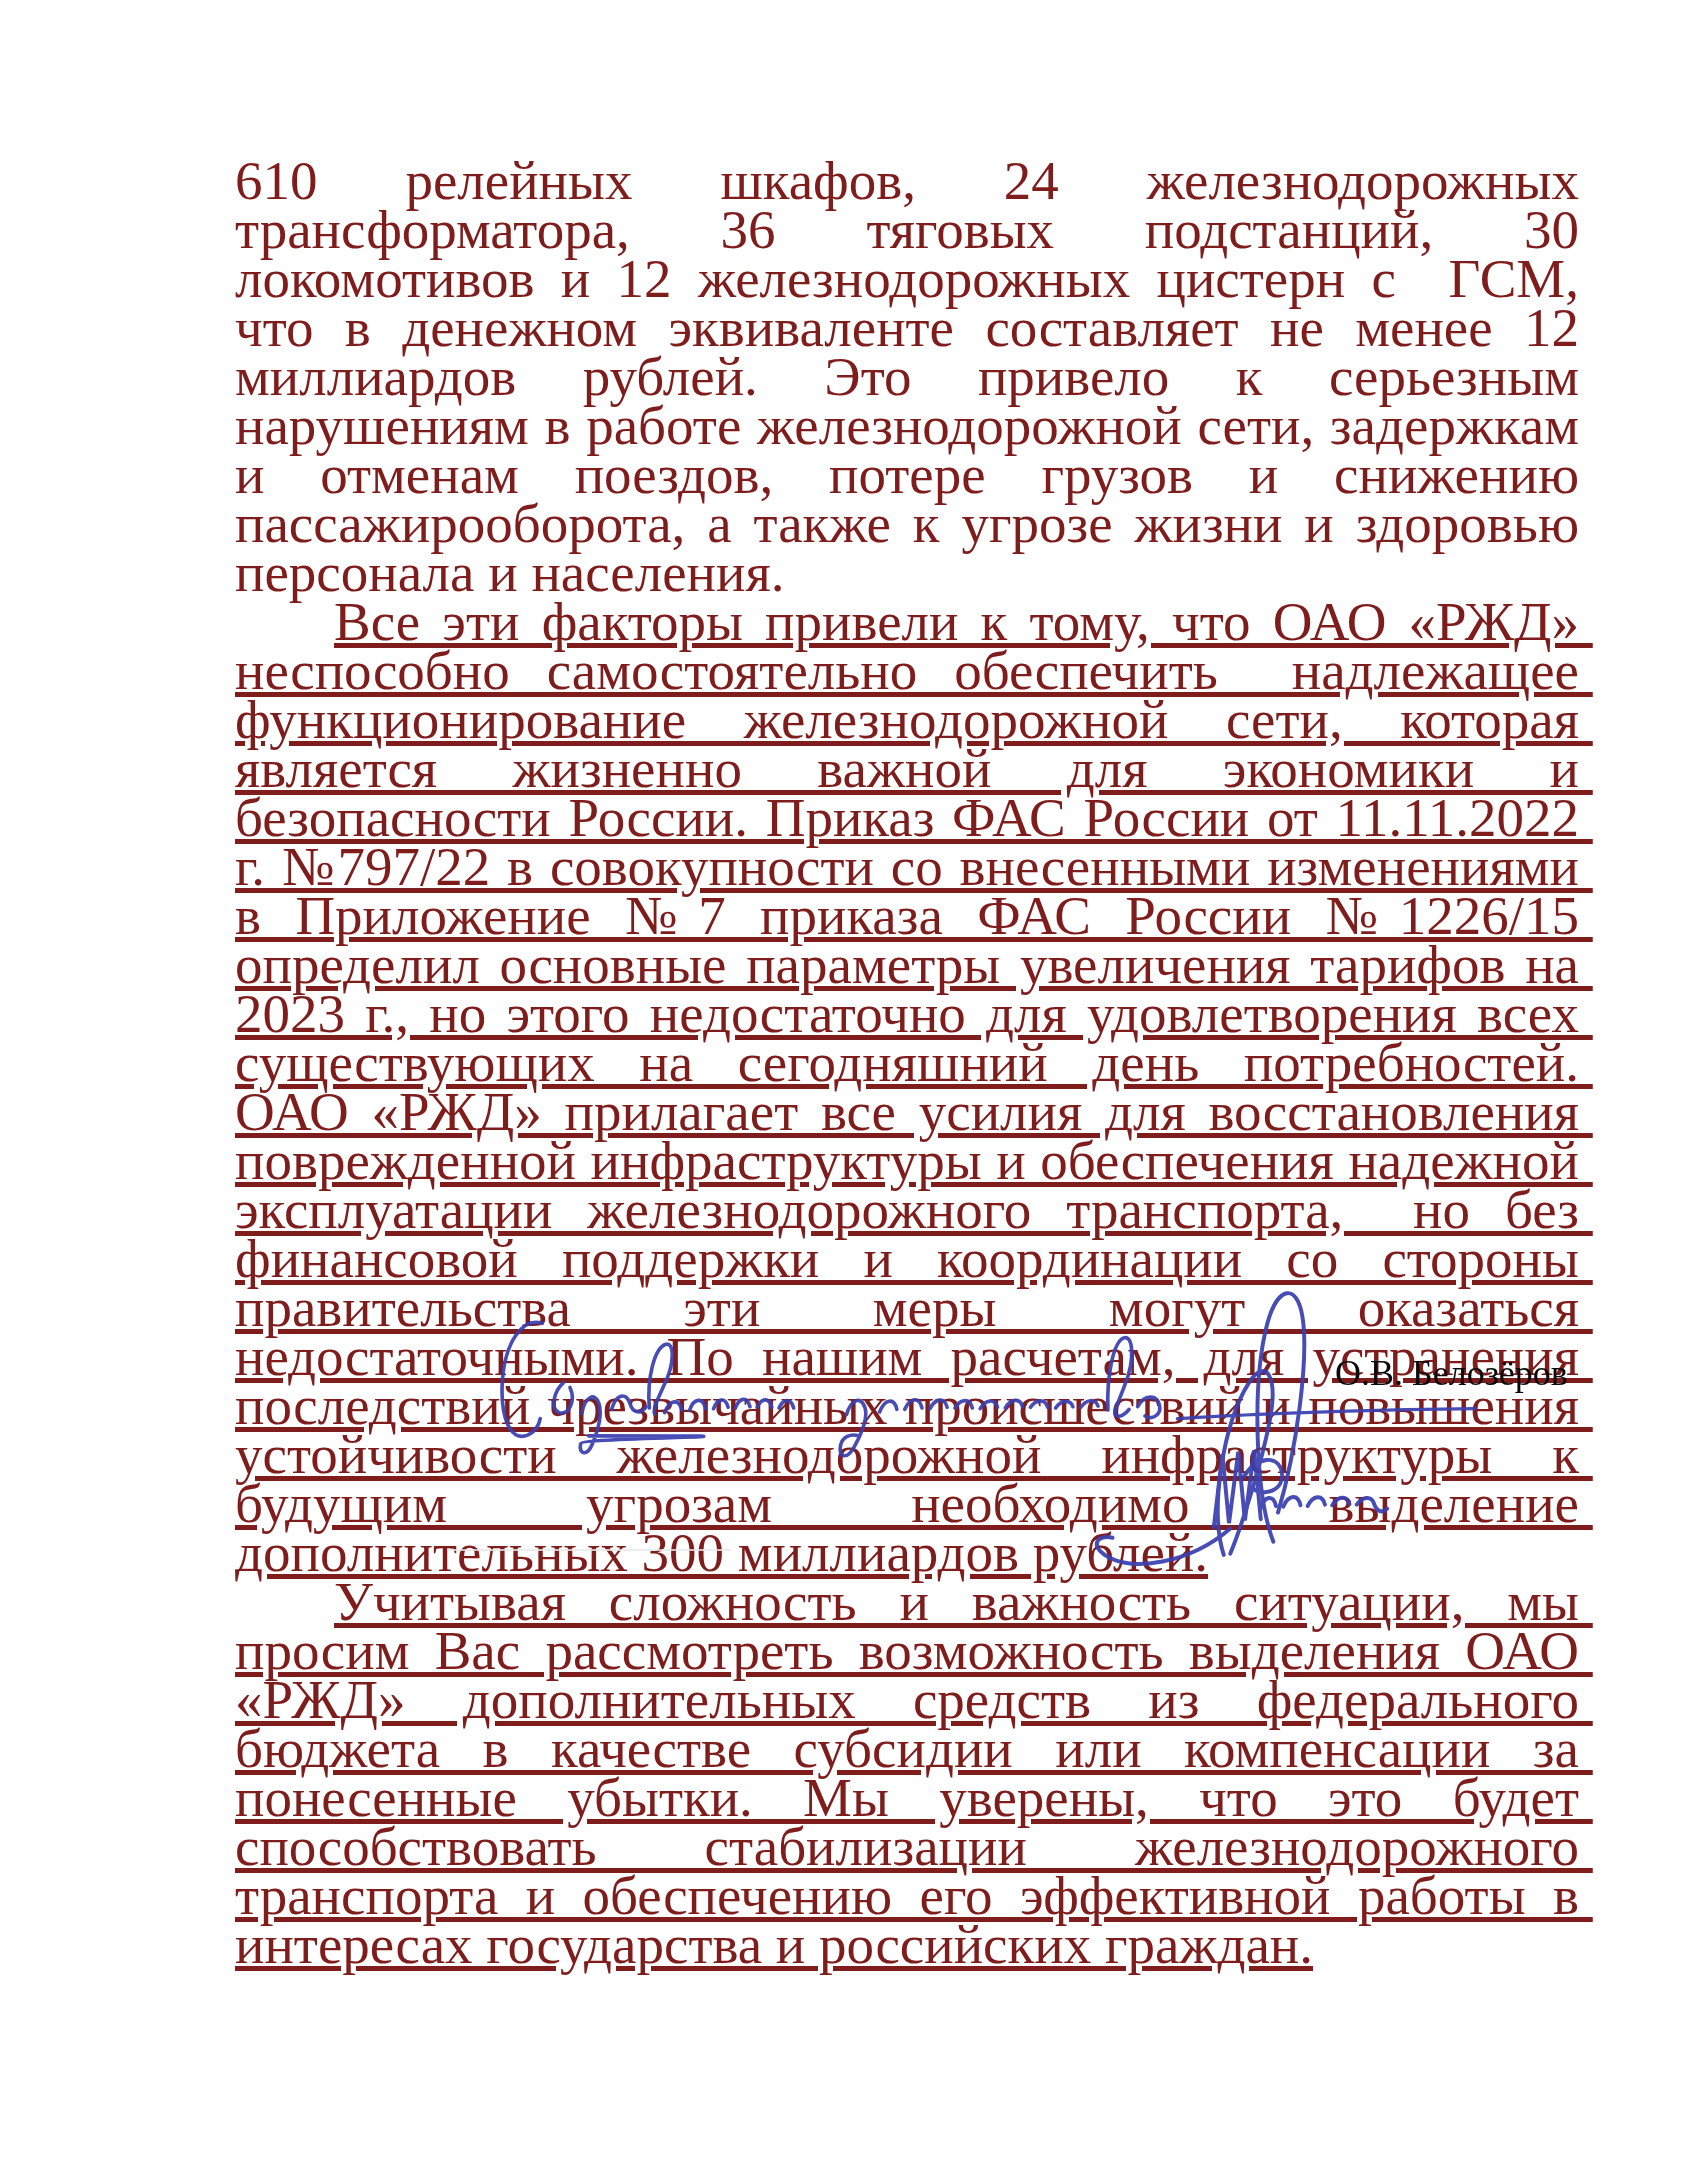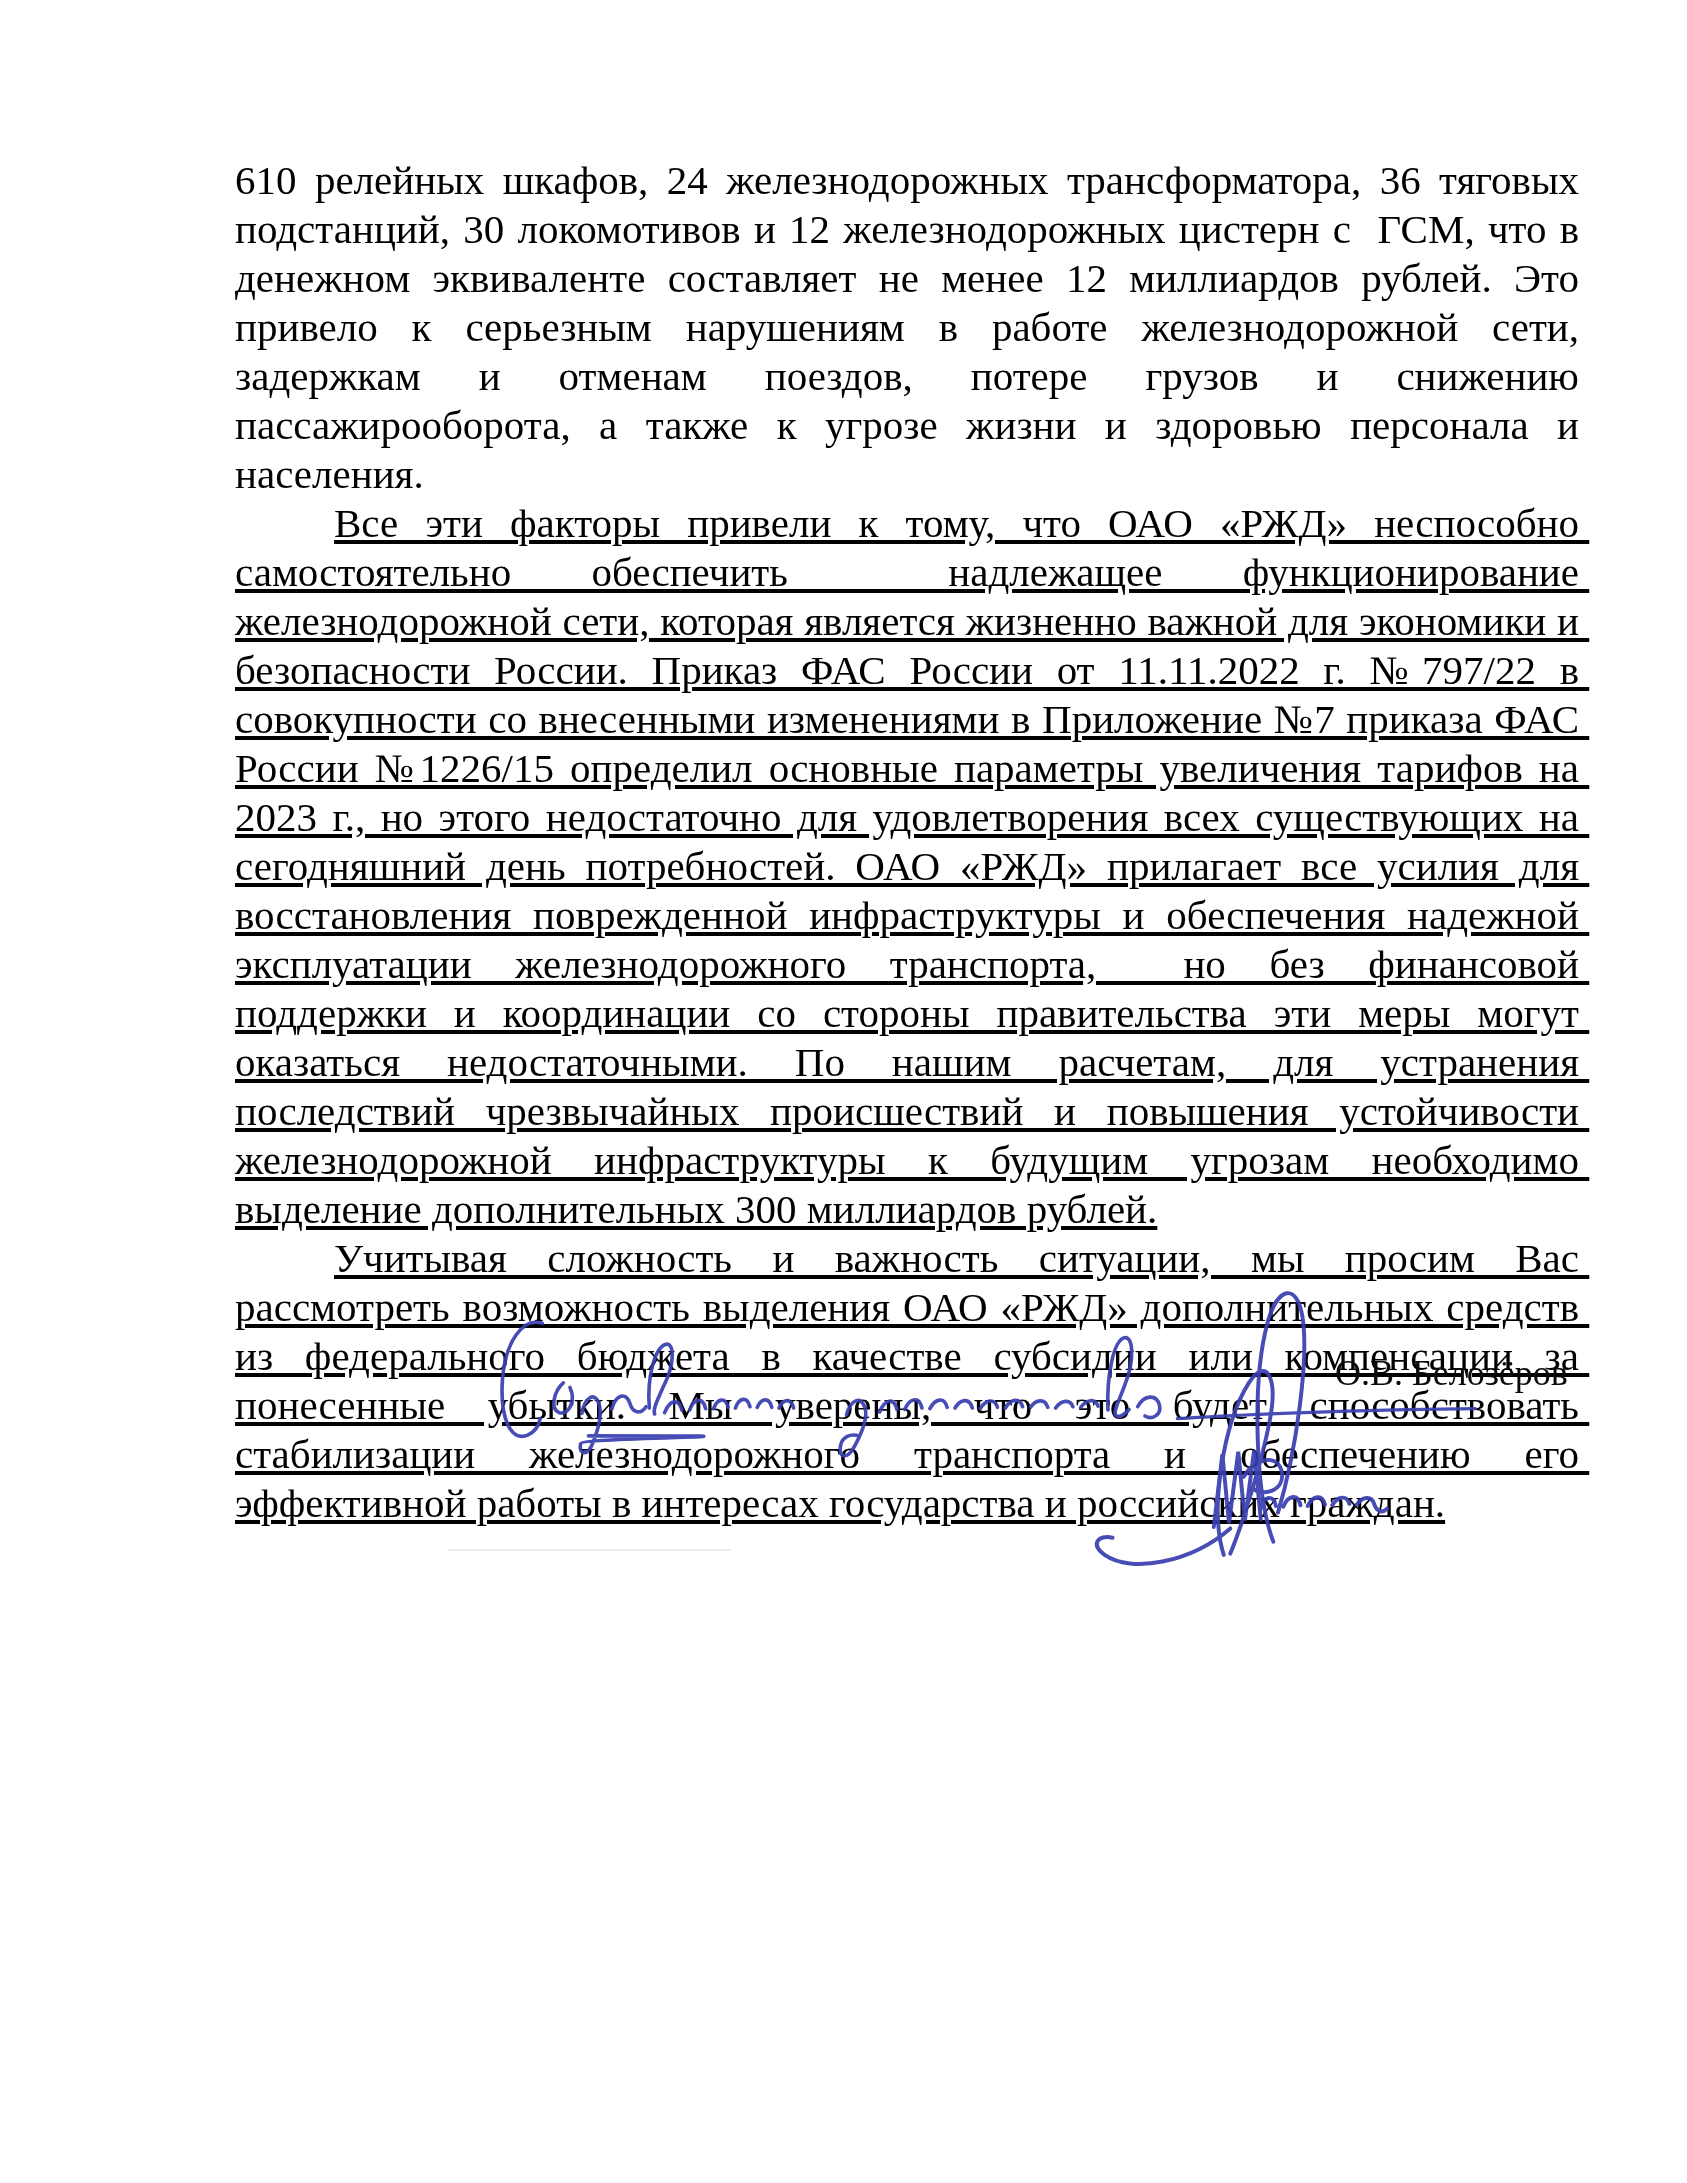--- a/index.html
+++ b/index.html
@@ -18,24 +18,24 @@
   .sheet {
     position: absolute;
     inset: 0;
     background: #ffffff;
   }
   .content {
     position: absolute;
     left: 235px;
     top: 156px;
     width: 1344px;
-    font-size: 41px;
+    font-size: 55px;
     line-height: 49px;
     text-align: justify;
-    color: #000000;
+    color: #7f1d1d;
   }
   .content p {
     margin: 0;
     padding: 0;
     white-space: pre-wrap; 
   }
   .content p.indent {
     text-indent: 99px;
     text-decoration: underline;
   }

